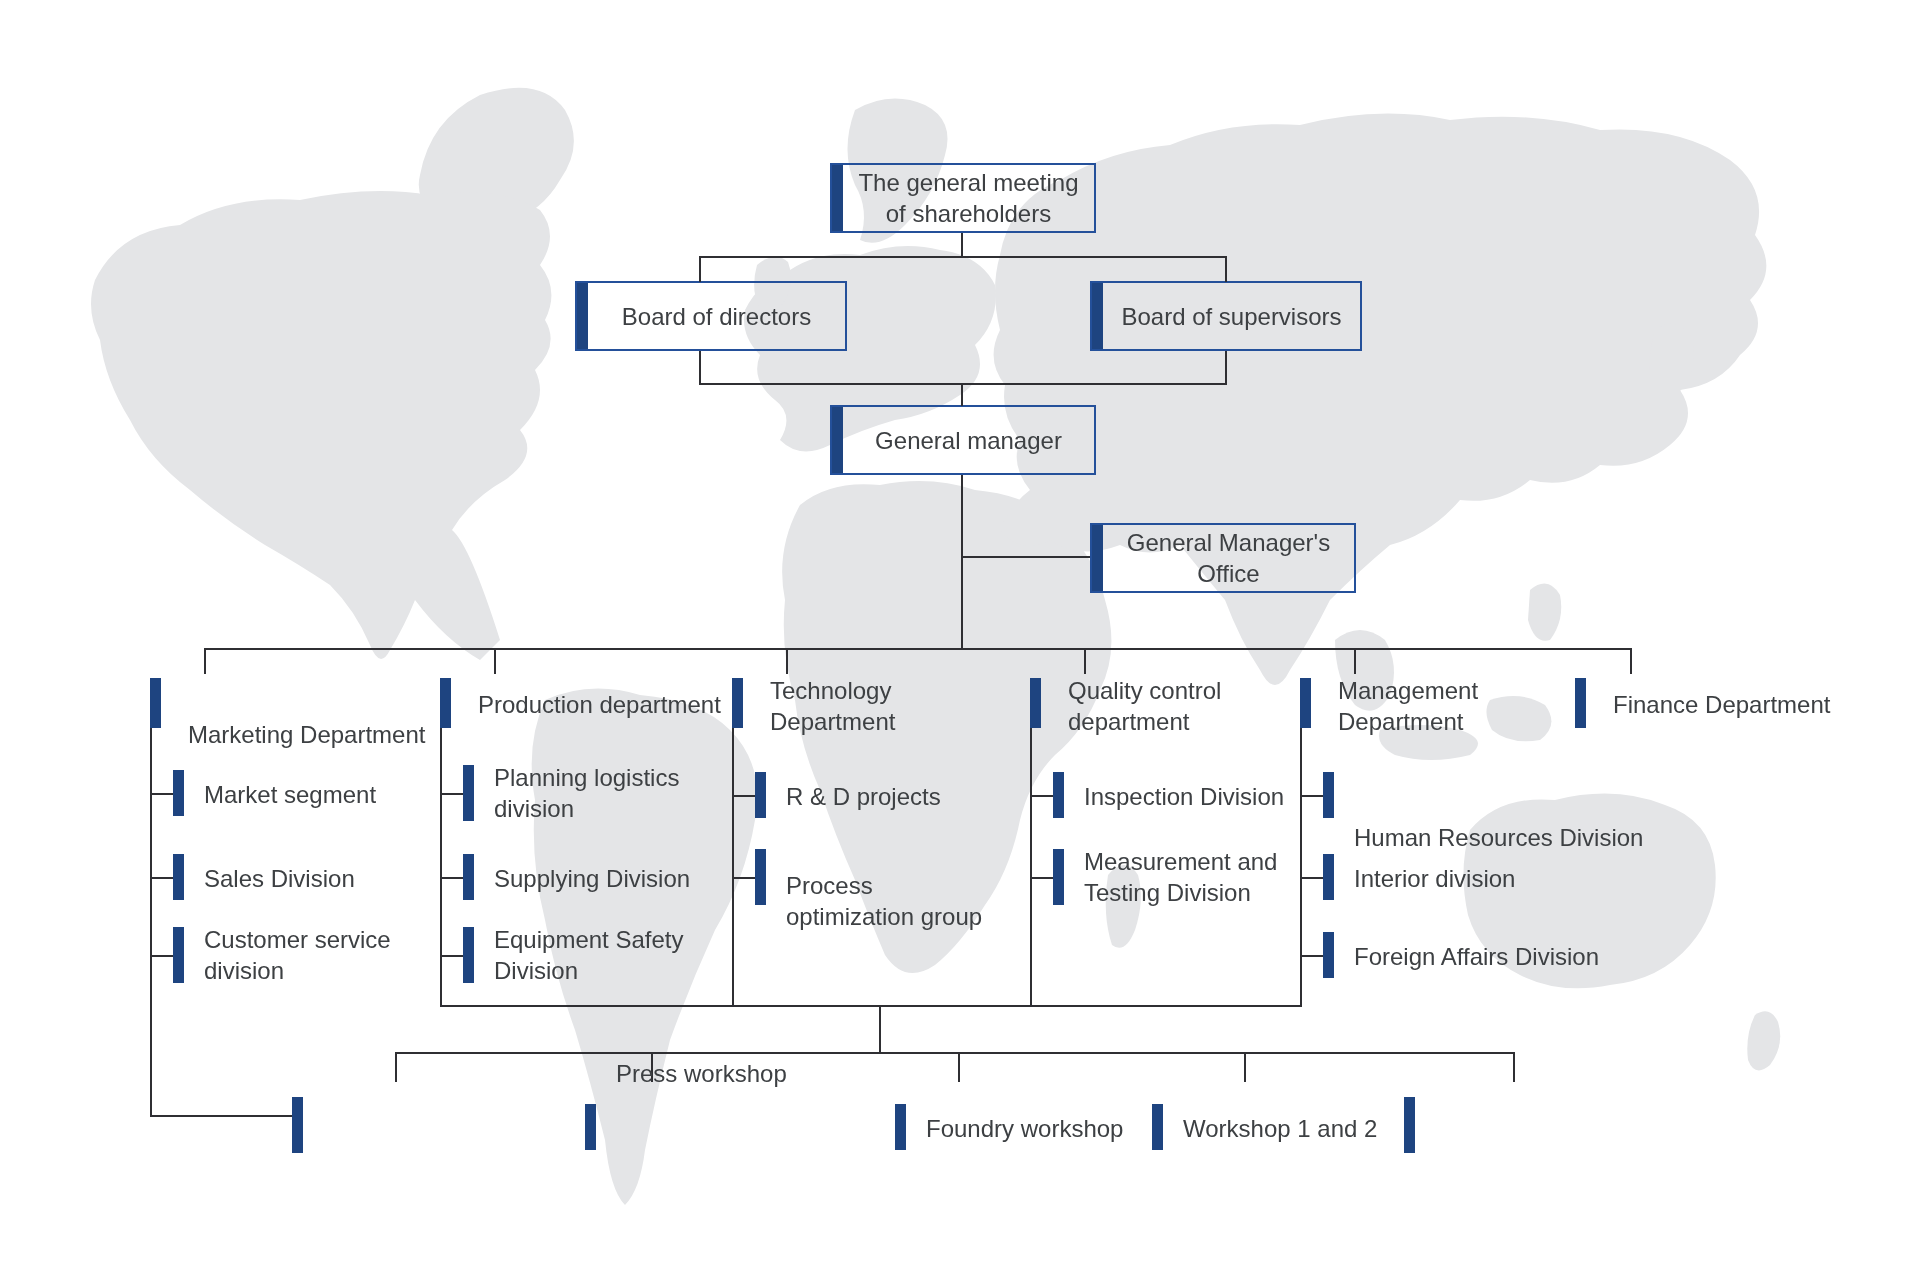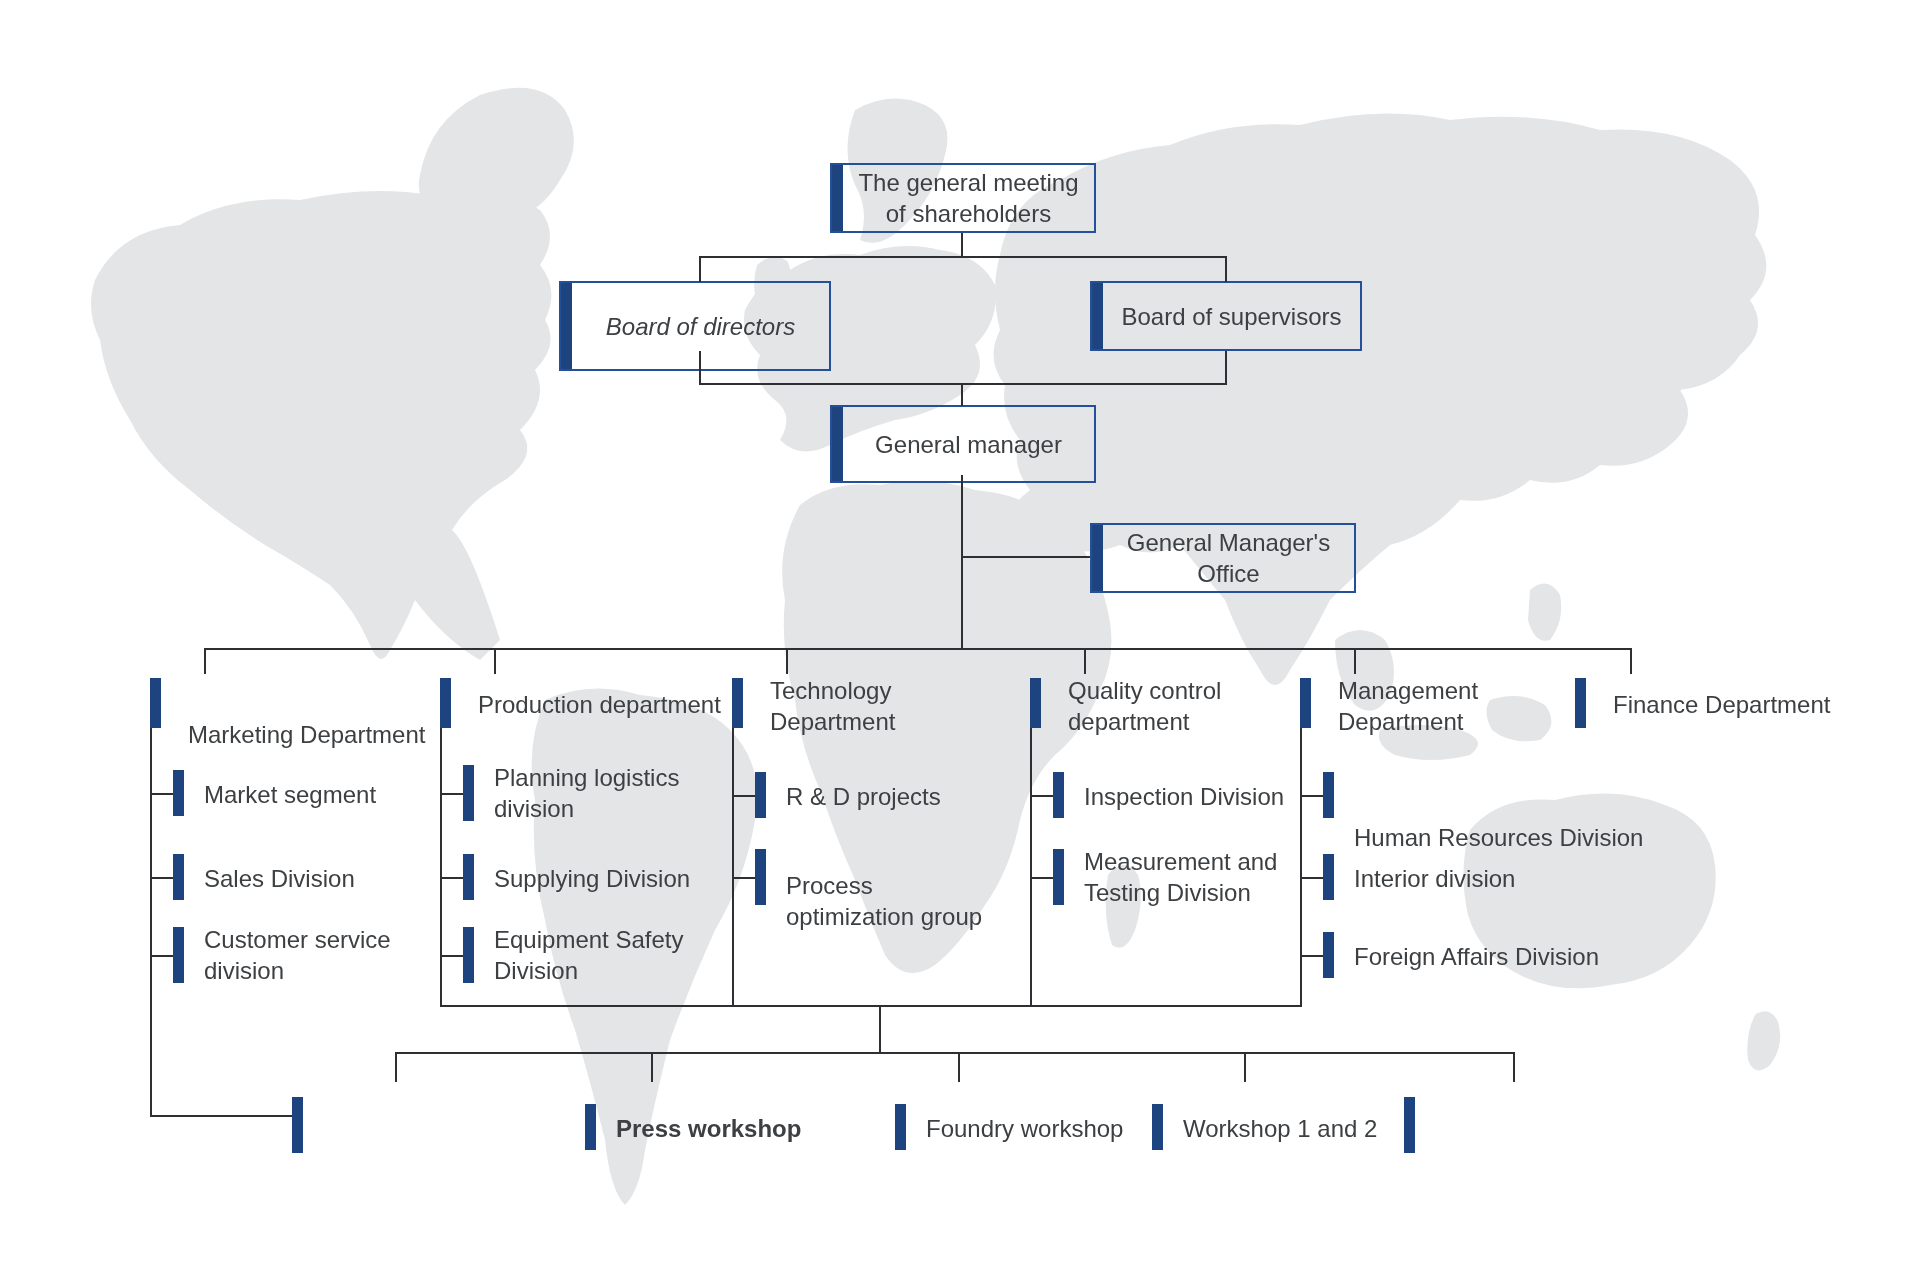--- a/index.html
+++ b/index.html
@@ -41,29 +41,29 @@
       <path d="M1470,830 Q1500,795 1555,800 Q1615,785 1665,805 Q1710,820 1715,865 Q1720,910 1690,945 Q1660,980 1610,985 Q1560,995 1520,975 Q1480,955 1468,915 Q1458,870 1470,830 Z"></path>
       <path d="M1755,1015 Q1770,1005 1778,1022 Q1785,1045 1770,1065 Q1755,1078 1748,1060 Q1745,1035 1755,1015 Z"></path>
     </g>
   </svg>
 
   <div class="box" style="left:830px;top:163px;width:266px;height:70px;">
     <div class="bar"></div>
     <div class="lbl">The general meeting
 of shareholders</div>
   </div>
-  <div class="box" style="left:559px;top:281px;width:272px;height:90px;font-style:italic;">
+  <div class="box" style="left:575px;top:281px;width:272px;height:70px;">
     <div class="bar"></div>
     <div class="lbl">Board of directors</div>
   </div>
   <div class="box" style="left:1090px;top:281px;width:272px;height:70px;">
     <div class="bar"></div>
     <div class="lbl">Board of supervisors</div>
   </div>
-  <div class="box" style="left:830px;top:405px;width:266px;height:78px;">
+  <div class="box" style="left:830px;top:405px;width:266px;height:70px;">
     <div class="bar"></div>
     <div class="lbl">General manager</div>
   </div>
   <div class="box" style="left:1090px;top:523px;width:266px;height:70px;">
     <div class="bar"></div>
     <div class="lbl">General Manager's
 Office</div>
   </div>
 
   <div class="vline" style="left:961px;top:233px;height:24px;"></div>
@@ -160,20 +160,20 @@
 
   <div class="dbar" style="left:1323px;top:772px;height:46px;"></div>
   <div class="lbl txt" style="left:1354px;top:781px;margin-top:41px;">Human Resources Division</div>
   <div class="dbar" style="left:1323px;top:854px;height:46px;"></div>
   <div class="lbl txt" style="left:1354px;top:863px;">Interior division</div>
   <div class="dbar" style="left:1323px;top:932px;height:46px;"></div>
   <div class="lbl txt" style="left:1354px;top:941px;">Foreign Affairs Division</div>
 
   <div class="dbar" style="left:292px;top:1097px;height:56px;"></div>
   <div class="dbar" style="left:585px;top:1104px;height:46px;"></div>
-  <div class="lbl txt" style="left:616px;top:1113px;font-weight:bold;">Press workshop</div>
+  <div class="lbl txt" style="left:616px;top:1058px;">Press workshop</div>
   <div class="dbar" style="left:895px;top:1104px;height:46px;"></div>
   <div class="lbl txt" style="left:926px;top:1113px;">Foundry workshop</div>
   <div class="dbar" style="left:1152px;top:1104px;height:46px;"></div>
   <div class="lbl txt" style="left:1183px;top:1113px;">Workshop 1 and 2</div>
   <div class="dbar" style="left:1404px;top:1097px;height:56px;"></div>
 
 </div>
 
 </body></html>

